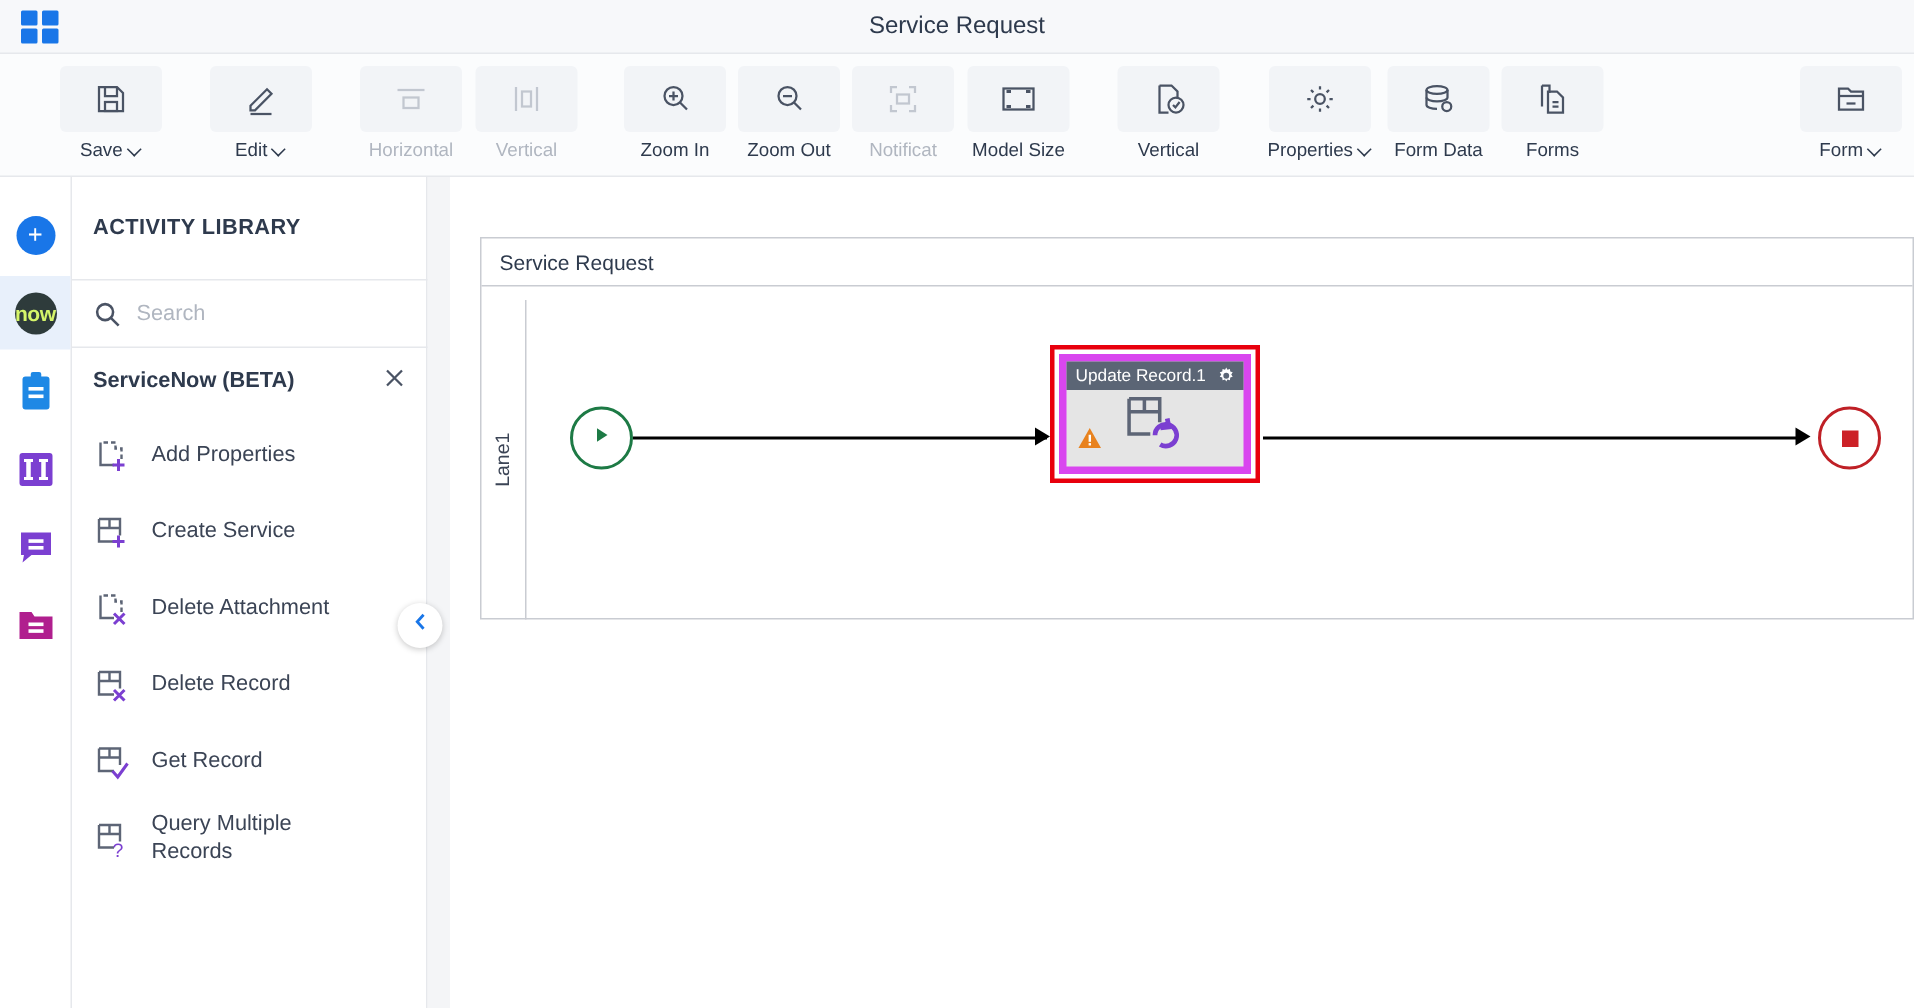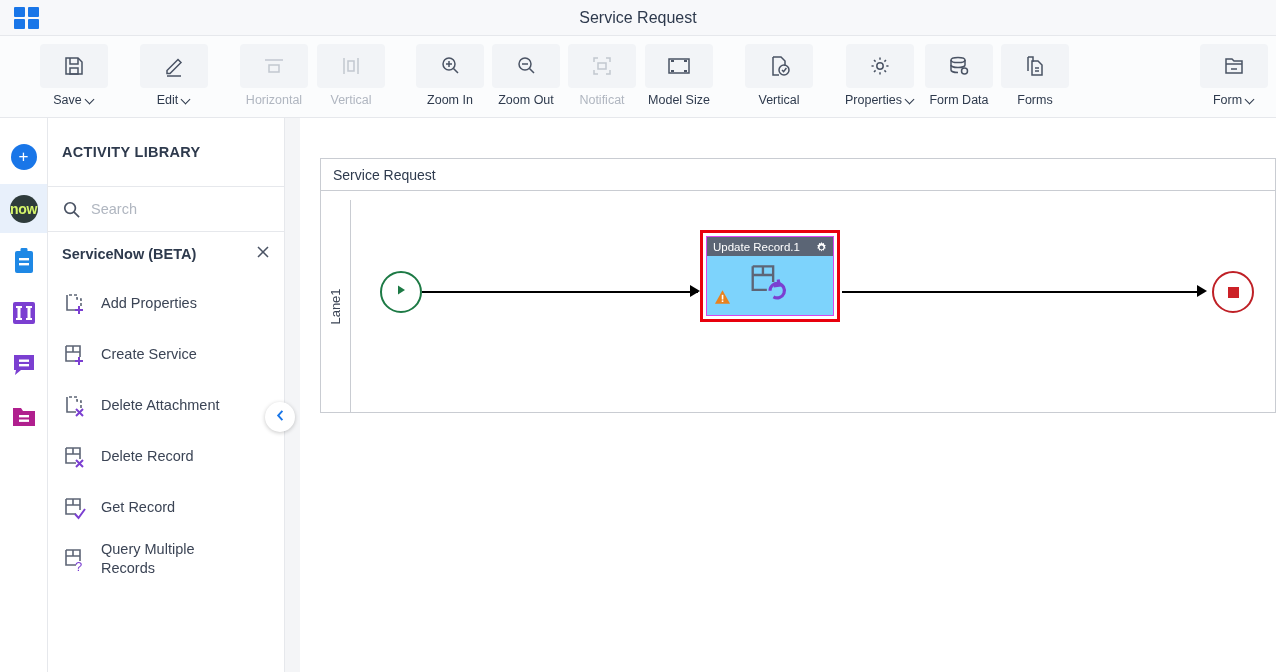--- a/index.html
+++ b/index.html
@@ -174,21 +174,21 @@
     border-top: 6px solid transparent; border-bottom: 6px solid transparent;
     border-left: 10px solid #000;
   }
 
   #task-node {
     position: absolute; left: 348px; top: 30px; width: 140px; height: 92px;
     border: 3px solid #e8000d; background: #ffffff;
   }
   #task-inner {
     position: absolute; left: 3px; top: 3px; right: 3px; bottom: 3px;
-    border: 1px solid #d946ef; background: #7dd3fc;
+    border: 5px solid #d946ef; background: #e5e5e5;
   }
   #task-titlebar {
     position: absolute; left: 0; top: 0; width: 100%; height: 19px;
     background: #5b6575; display: flex; align-items: center;
   }
   #task-title {
     margin-left: 6px; font-size: 11.5px; color: #ffffff; white-space: nowrap;
   }
   #task-gear { position: absolute; right: 5px; top: 3px; cursor: pointer; }
   #task-body { position: absolute; left: 0; top: 19px; width: 100%; bottom: 0; }

